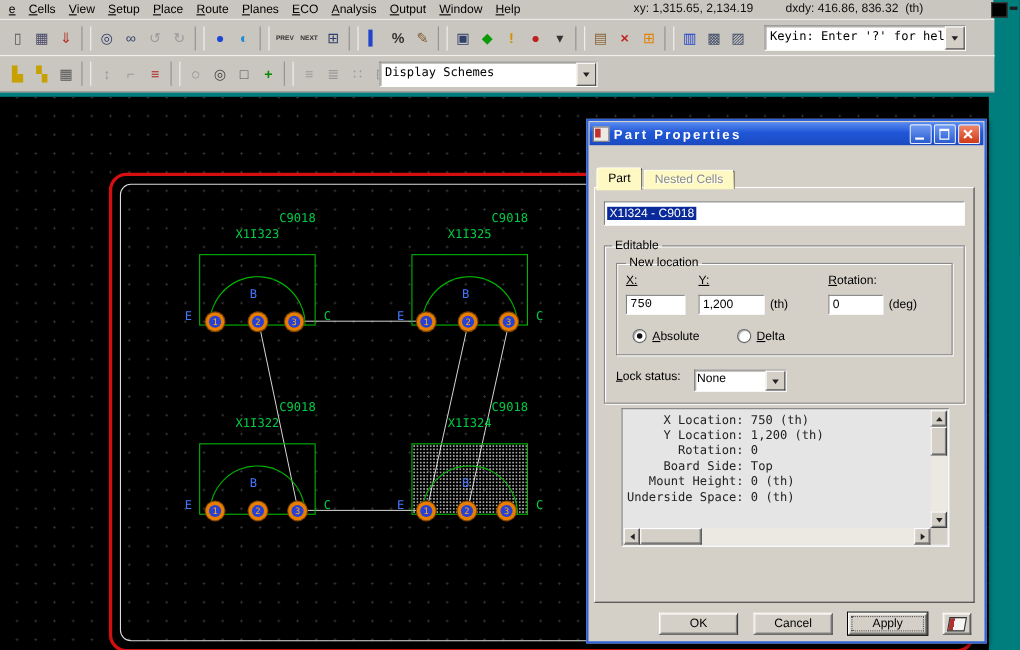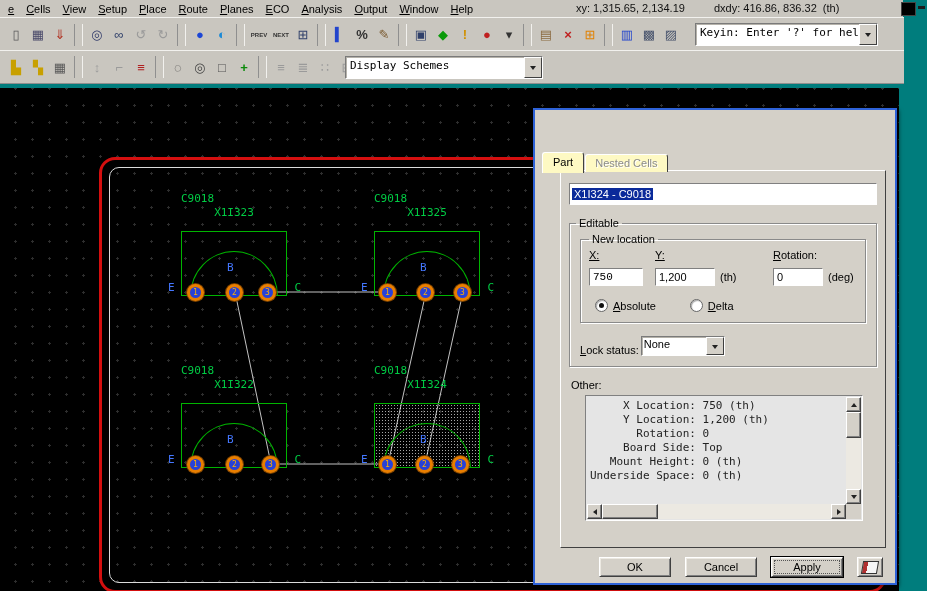--- a/index.html
+++ b/index.html
@@ -48,21 +48,21 @@
   .board-inner{position:absolute;left:7px;top:7px;right:7px;bottom:7px;border:1px solid #dcdcdc;border-radius:10px;}
   .ratsnest{position:absolute;left:0;top:0;}
   .ratsnest line{stroke:#d9d9d9;stroke-width:0.9;}
 
   .part{position:absolute;width:106px;height:65px;font-family:"DejaVu Sans Mono",monospace;}
   .part-outline{position:absolute;left:0;top:0;right:0;bottom:0;border:1px solid #00b400;}
   .part.selected .part-outline{background-image:radial-gradient(rgba(255,255,255,.65) .6px,transparent .7px);
                                background-size:3px 3px;}
   .dome{position:absolute;left:9px;bottom:0;width:86px;height:44px;border:1px solid #00b400;border-bottom:none;
         border-radius:86px 86px 0 0 / 88px 88px 0 0;}
-  .part-ref{position:absolute;left:0;right:0;top:-39px;text-align:left;color:#00cc44;font-size:11px;}
+  .part-ref{position:absolute;left:0;right:0;top:-39px;text-align:right;color:#00cc44;font-size:11px;}
   .part-inst{position:absolute;left:0;right:0;top:-25px;text-align:center;color:#00cc44;font-size:11px;}
   .pad{position:absolute;width:17px;height:17px;border-radius:50%;background:#e87e00;
        display:flex;align-items:center;justify-content:center;box-shadow:0 0 0 1px #7a4200;}
   .padnum{width:11px;height:11px;border-radius:50%;background:#2741d8;color:#ffb000;font-size:8px;
           line-height:11px;text-align:center;font-family:"DejaVu Sans Mono",monospace;}
   .pinlbl{position:absolute;font-size:11px;}
   .pinlbl.e{left:-13px;top:50px;color:#4477ff;}
   .pinlbl.b{left:46px;top:30px;color:#4477ff;}
   .pinlbl.c{right:-14px;top:50px;color:#00cc44;}
 
@@ -83,21 +83,21 @@
   .cap-btn.max i{left:4px;top:3px;width:7px;height:7px;border:1px solid #fff;border-top-width:2px;}
   .cap-btn.close i.a{left:3px;top:7px;width:10px;height:2px;background:#fff;transform:rotate(45deg);}
   .cap-btn.close i.b{left:3px;top:7px;width:10px;height:2px;background:#fff;transform:rotate(-45deg);}
 
   .dlg-client{position:absolute;left:2px;right:2px;top:24px;bottom:2px;background:#d4d0c8;}
   .tabs{position:absolute;left:5px;top:18px;display:flex;align-items:flex-end;z-index:3;}
   .tab{background:#fef9c3;border:1px solid #404040;border-bottom:none;border-top-color:#fff;border-left-color:#fff;
        padding:2px 9px 3px;border-radius:3px 3px 0 0;margin-right:1px;position:relative;}
   .tab.active{padding:3px 10px 5px;margin-bottom:-1px;z-index:4;}
   .tab.disabled{color:#8a8a8a;text-shadow:1px 1px 0 #fff;}
-  .tab-panel{position:absolute;left:23px;right:7px;top:36px;height:378px;background:#d4d0c8;
+  .tab-panel{position:absolute;left:3px;right:7px;top:36px;height:378px;background:#d4d0c8;
              border:1px solid;border-color:#ffffff #404040 #404040 #ffffff;padding:12px 8px;box-sizing:border-box;}
 
   .name-field{height:18px;background:#fff;border:1px solid;border-color:#808080 #fff #fff #808080;
               padding:1px 2px;display:flex;align-items:center;}
   .name-field .sel{background:#0a2a9a;color:#fff;padding:0 2px;white-space:nowrap;}
 
   fieldset.group{border:1px solid #8a8a8a;box-shadow:1px 1px 0 #fff,inset 1px 1px 0 #fff;
                  margin:0;padding:2px 6px 8px;}
   fieldset.group legend{padding:0 3px;font-size:11px;}
   fieldset.editable{margin-top:12px;}
@@ -111,21 +111,21 @@
        font-family:"Liberation Sans",sans-serif;font-size:11px;padding:0 3px;box-sizing:content-box;}
   .tin.x{width:46px;font-family:Liberation Mono, monospace;} .tin.y{width:52px;} .tin.r{width:42px;}
   .unit{white-space:nowrap;}
 
   .radio-row{display:flex;gap:34px;margin:13px 0 0 6px;}
   .radio{display:flex;align-items:center;gap:5px;}
   .rdot{width:11px;height:11px;border-radius:50%;background:#fff;border:1px solid #666;
         box-shadow:inset 1px 1px 1px #aaa;display:inline-flex;align-items:center;justify-content:center;flex:0 0 auto;}
   .rdot.checked::after{content:"";width:5px;height:5px;border-radius:50%;background:#111;}
 
-  .lock-row{display:flex;align-items:flex-end;gap:2px;margin:13px 4px 2px;}
+  .lock-row{display:flex;align-items:flex-start;gap:12px;margin:13px 4px 2px;}
   .combo.small{position:relative;display:inline-flex;width:82px;height:18px;}
   .combo.small .combo-text{font-family:"Liberation Sans",sans-serif;padding:1px 2px;}
 
   .other-label{margin:12px 0 0 2px;}
   .other-box{position:relative;margin:4px 14px 0 16px;height:124px;background:#e5e5e5;
              border:1px solid;border-color:#808080 #fff #fff #808080;}
   .other-text{position:absolute;left:4px;top:3px;right:17px;bottom:17px;overflow:hidden;
               font-family:"DejaVu Sans Mono",monospace;font-size:11px;line-height:14px;color:#222;}
   .other-line{white-space:pre;}
   .vscroll{position:absolute;top:1px;right:1px;bottom:16px;width:15px;background:#ece9e2;}
@@ -406,20 +406,36 @@
       <div class="pad" style="left:42px;top:53px">
           <span class="padnum">2</span>
         </div>
       <div class="pad" style="left:78px;top:53px">
           <span class="padnum">3</span>
         </div>
     </div>
   </div>
 
   <div class="dialog">
+    <div class="titlebar">
+      <span class="dlg-icon"></span>
+      <span class="dlg-title">Part Properties</span>
+      <span class="caption-btns">
+        <span class="cap-btn min">
+            <i></i>
+          </span>
+        <span class="cap-btn max">
+            <i></i>
+          </span>
+        <span class="cap-btn close">
+            <i class="a"></i>
+            <i class="b"></i>
+          </span>
+      </span>
+    </div>
 
     <div class="dlg-client">
       <div class="tabs">
         <span class="tab active">Part</span>
         <span class="tab disabled">Nested Cells</span>
       </div>
 
       <div class="tab-panel">
         <div class="name-field">
           <span class="sel">X1I324 - C9018</span>
@@ -460,21 +476,20 @@
 
           <div class="lock-row">
             <span class="acc">Lock status:</span>
             <span class="combo small">
               <span class="combo-text">None</span>
               <span class="combo-arrow"></span>
             </span>
           </div>
         </fieldset>
 
-        <div class="other-label">Other:</div>
         <div class="other-box">
           <div class="other-text">
             <div class="other-line">     X Location: 750 (th)</div>
               <div class="other-line">     Y Location: 1,200 (th)</div>
               <div class="other-line">       Rotation: 0</div>
               <div class="other-line">     Board Side: Top</div>
               <div class="other-line">   Mount Height: 0 (th)</div>
               <div class="other-line">Underside Space: 0 (th)</div>
           </div>
           <div class="vscroll">

